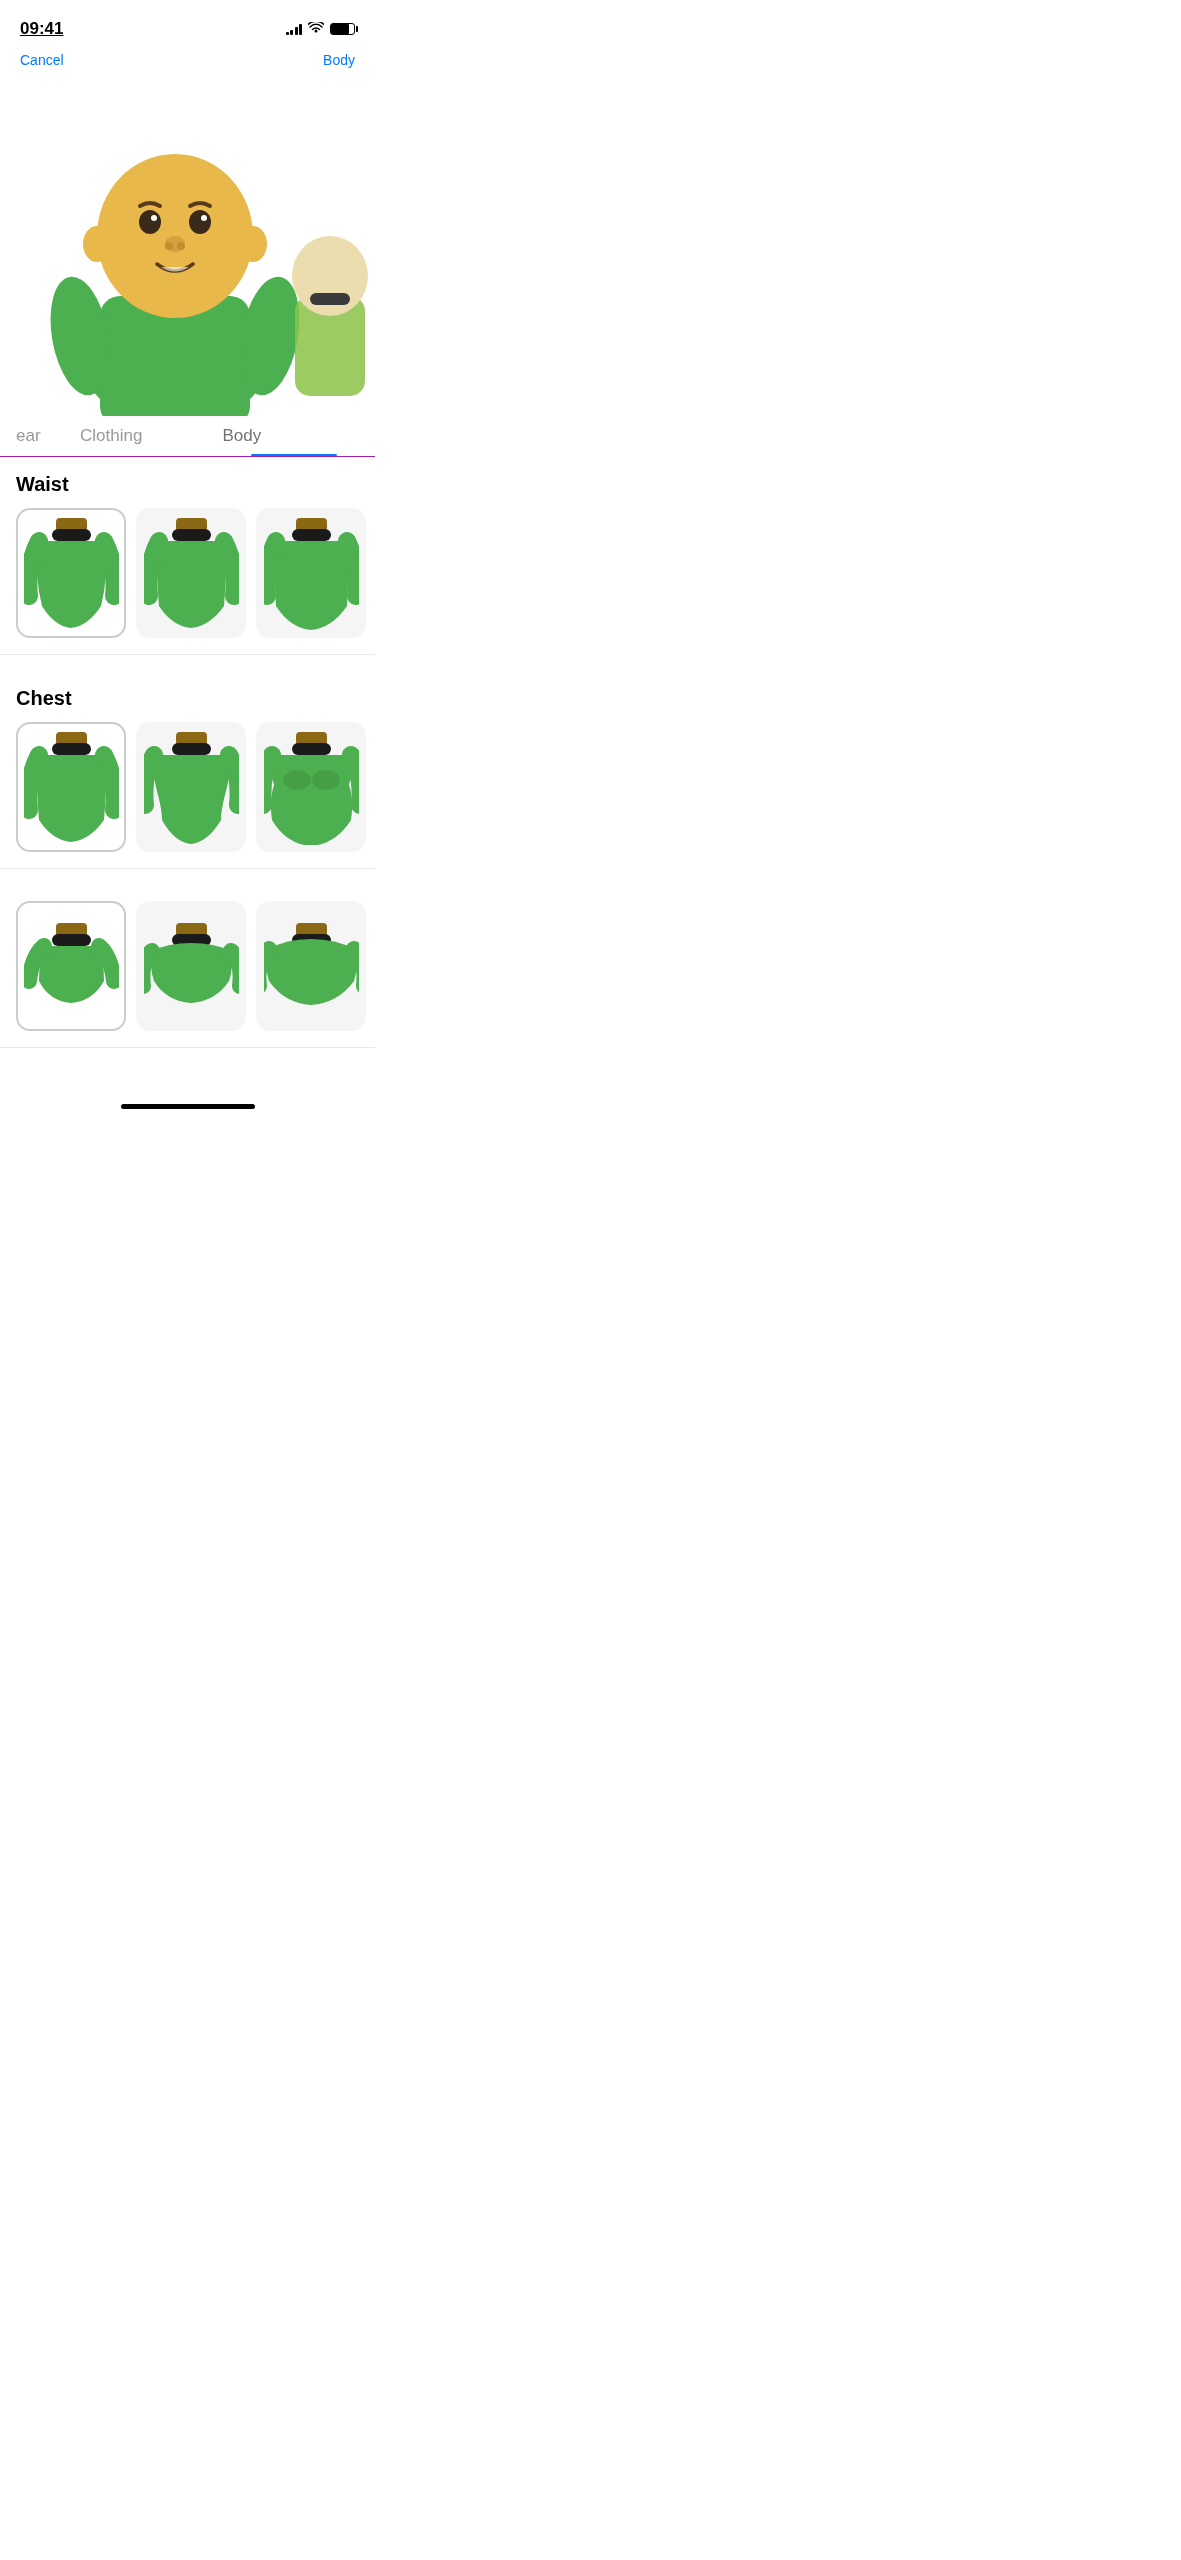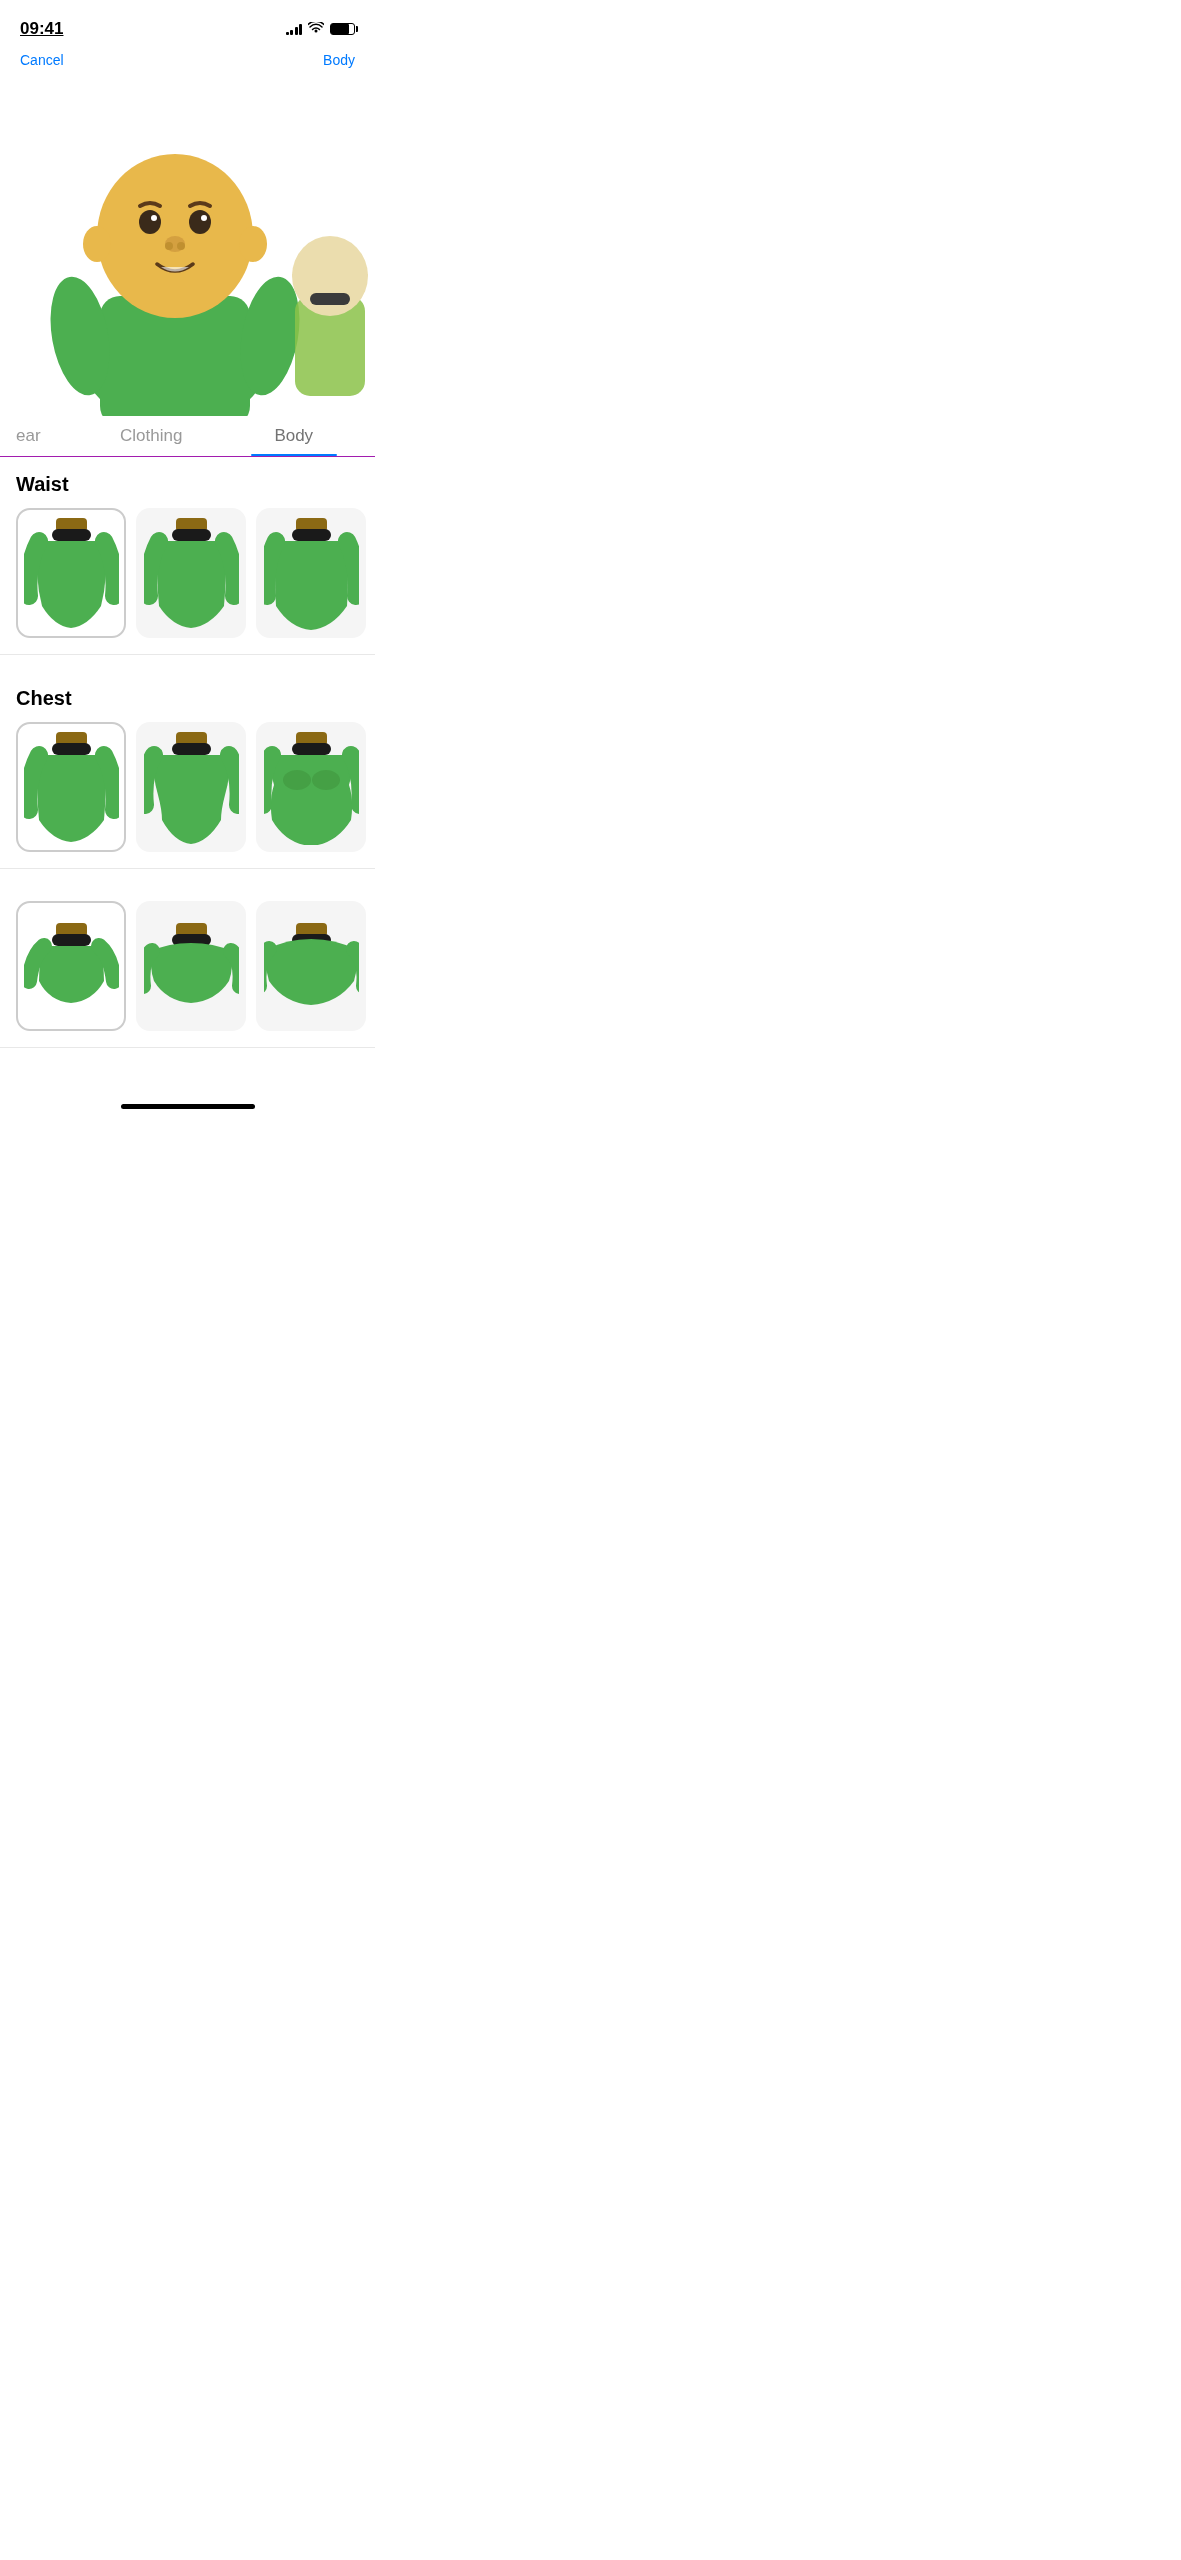--- a/index.html
+++ b/index.html
@@ -103,21 +103,21 @@
 
     
     .tab-bar {
       display: flex;
       border-bottom: 1px solid #a21caf;
       padding: 0 10px;
       background: #fff;
     }
     .tab-item {
       flex: 1;
-      text-align: center;
+      text-align: left;
       padding: 10px 0;
       font-size: 17px;
       color: #999;
       cursor: pointer;
       position: relative;
     }
     .tab-item.active {
       color: #737373;
     }
     .tab-item.active::after {

